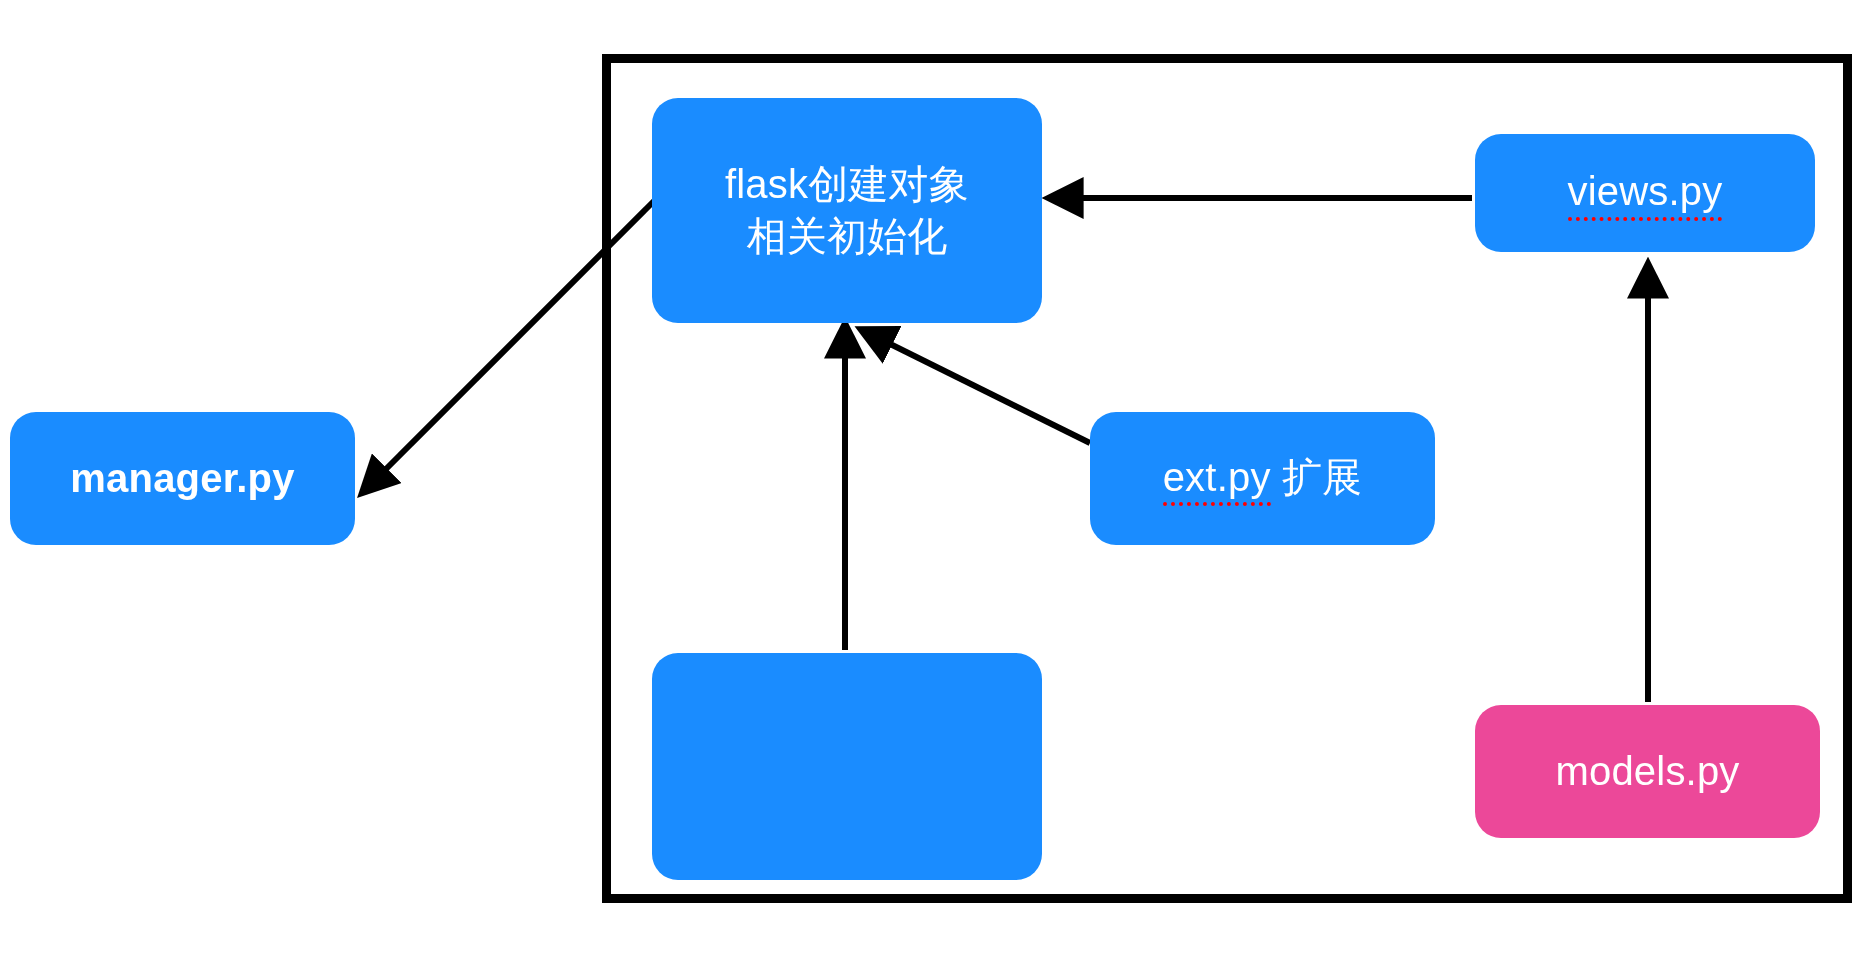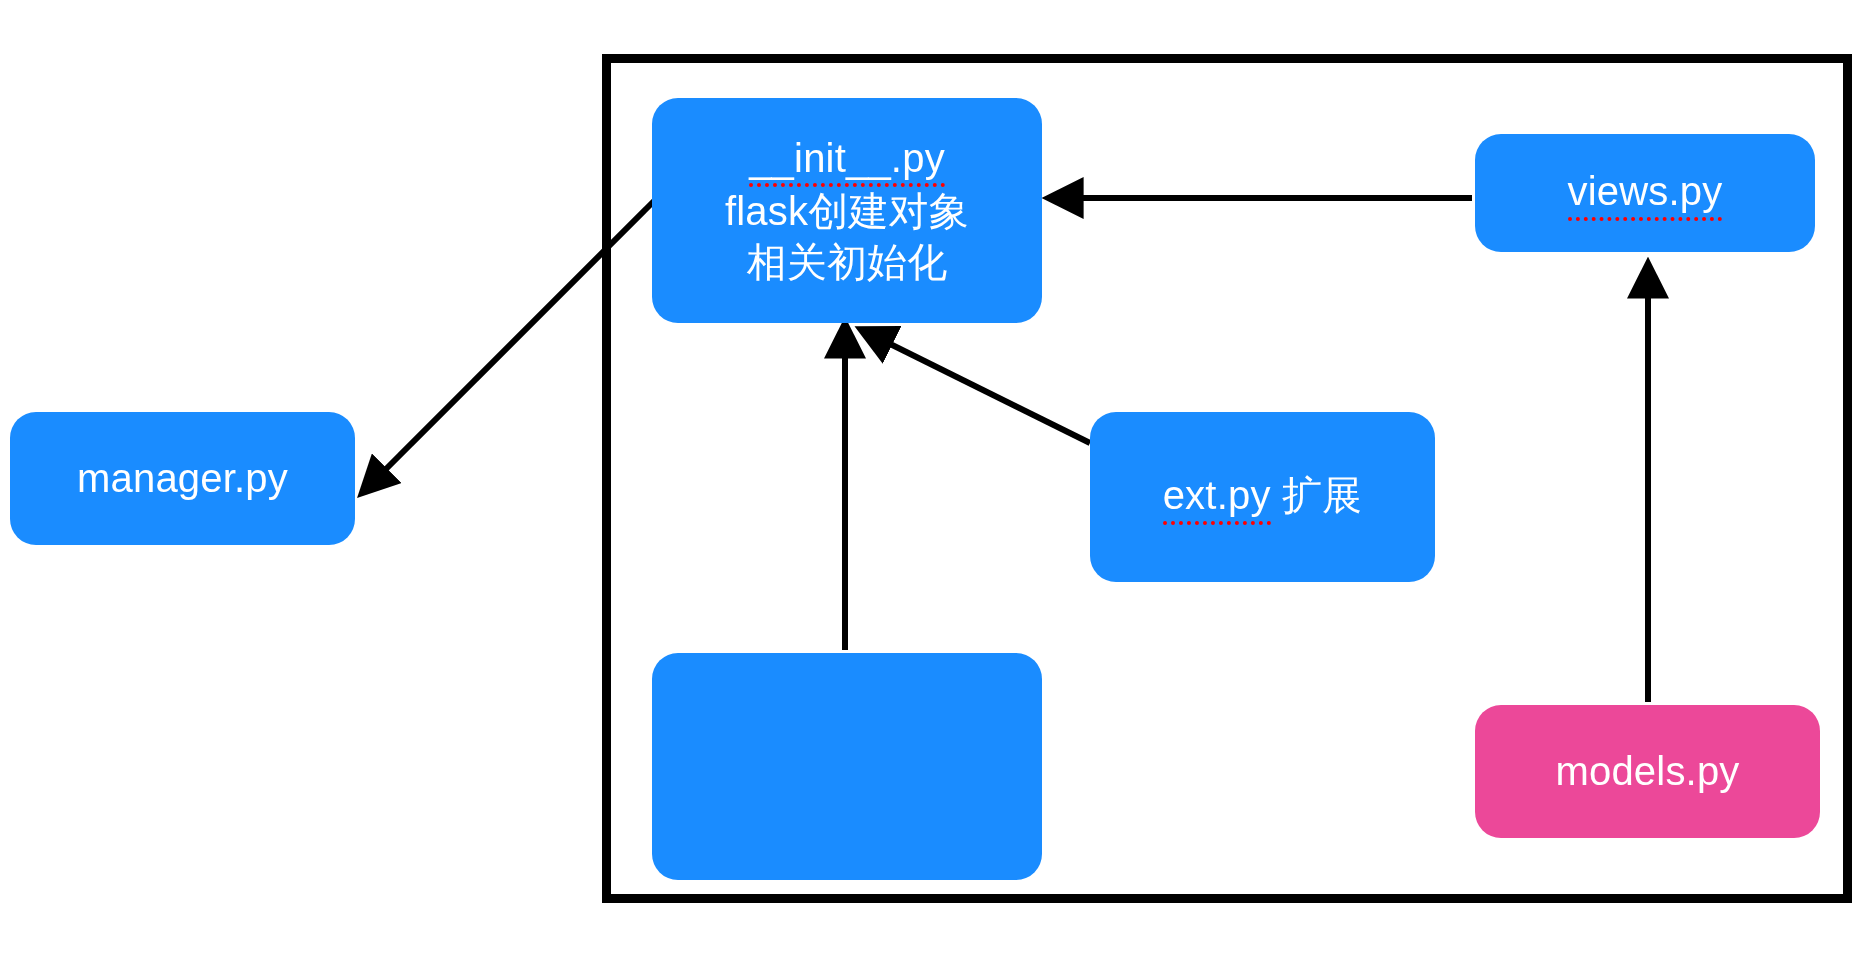--- a/index.html
+++ b/index.html
@@ -86,31 +86,30 @@
         <line x1="663" y1="192" x2="363" y2="492" stroke="#000000" stroke-width="6" marker-end="url(#ah)"></line>
         <line x1="1472" y1="198" x2="1050" y2="198" stroke="#000000" stroke-width="6" marker-end="url(#ah)"></line>
         <line x1="1090" y1="443" x2="862" y2="330" stroke="#000000" stroke-width="6" marker-end="url(#ah)"></line>
         <line x1="845" y1="650" x2="845" y2="325" stroke="#000000" stroke-width="6" marker-end="url(#ah)"></line>
         <line x1="1648" y1="702" x2="1648" y2="265" stroke="#000000" stroke-width="6" marker-end="url(#ah)"></line>
       </g>
   </svg>
 
   <div id="node-layer">
       <div class="node" style="left: 652px; top: 98px; width: 390px; height: 225px; background: rgb(26, 140, 255); color: rgb(255, 255, 255);">
-        <span class="line"><span class="spell">__init__.py</span></span>
         <span class="line">flask创建对象</span>
         <span class="line">相关初始化</span>
       </div>
       <div class="node" style="left: 1475px; top: 134px; width: 340px; height: 118px; background: rgb(26, 140, 255); color: rgb(255, 255, 255);">
         <span class="line"><span class="spell">views.py</span></span>
       </div>
-      <div class="node" style="left: 1090px; top: 412px; width: 345px; height: 170px; background: rgb(26, 140, 255); color: rgb(255, 255, 255);">
+      <div class="node" style="left: 1090px; top: 412px; width: 345px; height: 133px; background: rgb(26, 140, 255); color: rgb(255, 255, 255);">
         <span class="line"><span class="spell">ext.py</span><span> 扩展</span></span>
       </div>
-      <div class="node" style="left: 10px; top: 412px; width: 345px; height: 133px; background: rgb(26, 140, 255); color: rgb(255, 255, 255);">
+      <div class="node" style="left: 10px; top: 412px; width: 345px; height: 133px; background: rgb(26, 140, 255); color: rgb(255, 255, 255); font-weight: bold;">
         <span class="line">manager.py</span>
       </div>
       <div class="node" style="left: 652px; top: 653px; width: 390px; height: 227px; background: rgb(26, 140, 255); color: rgb(255, 255, 255);">
       </div>
       <div class="node" style="left: 1475px; top: 705px; width: 345px; height: 133px; background: #ec4899; color: rgb(255, 255, 255);">
         <span class="line">models.py</span>
       </div>
     </div>
 
 </div>

